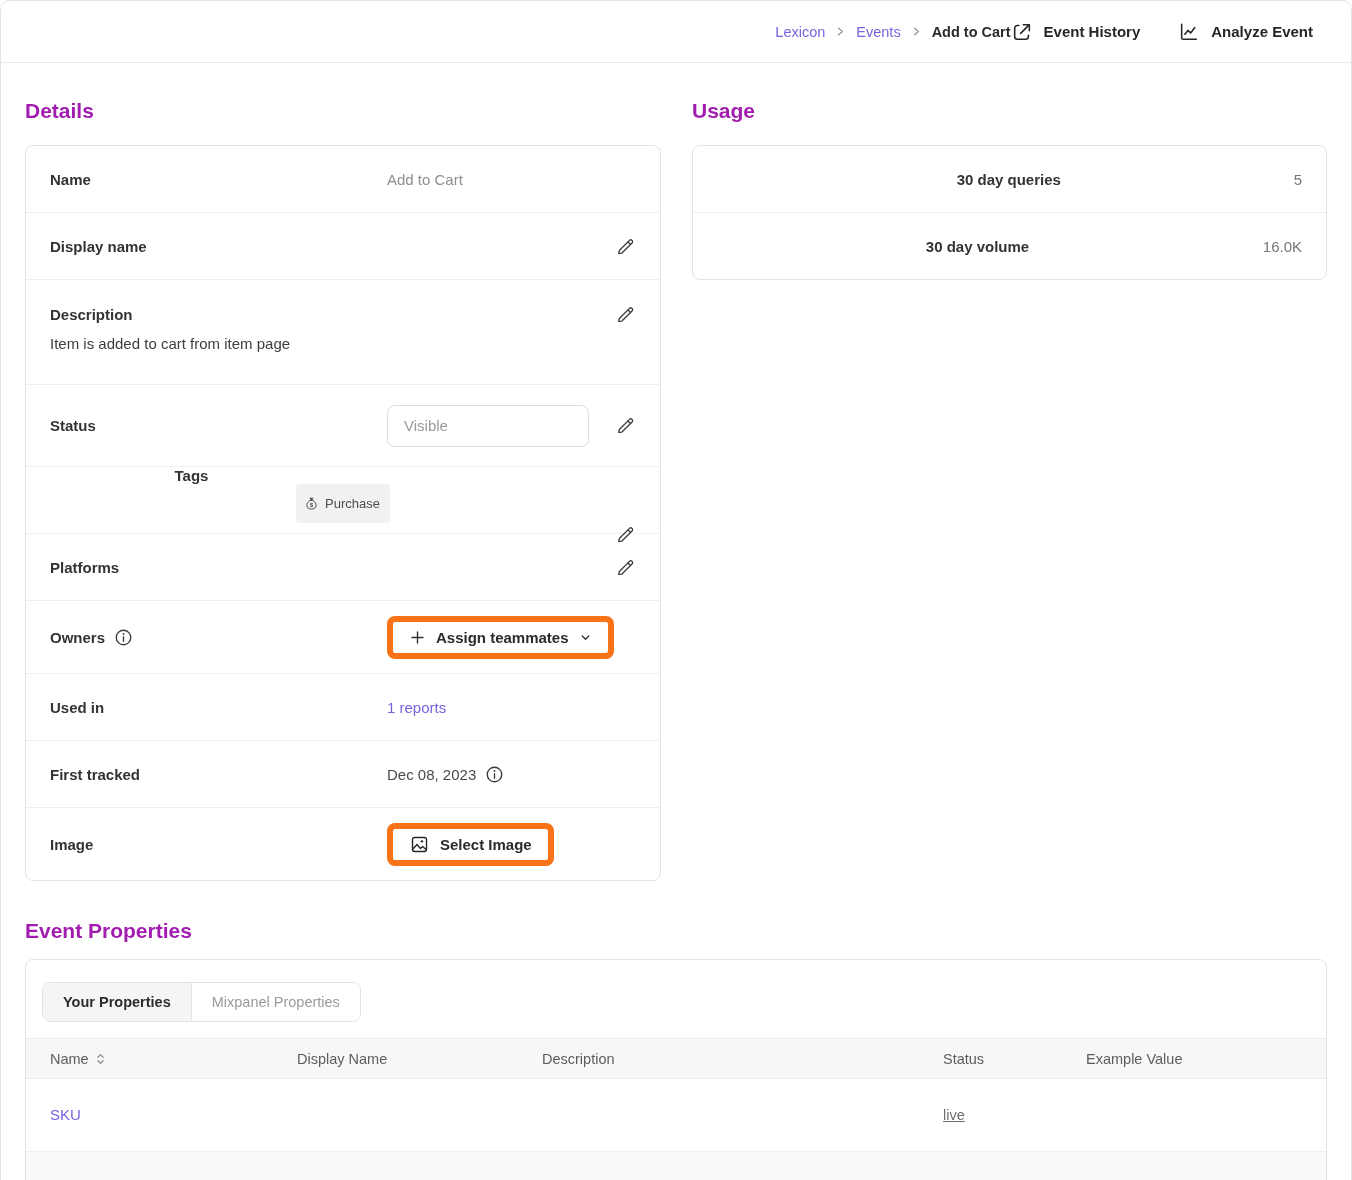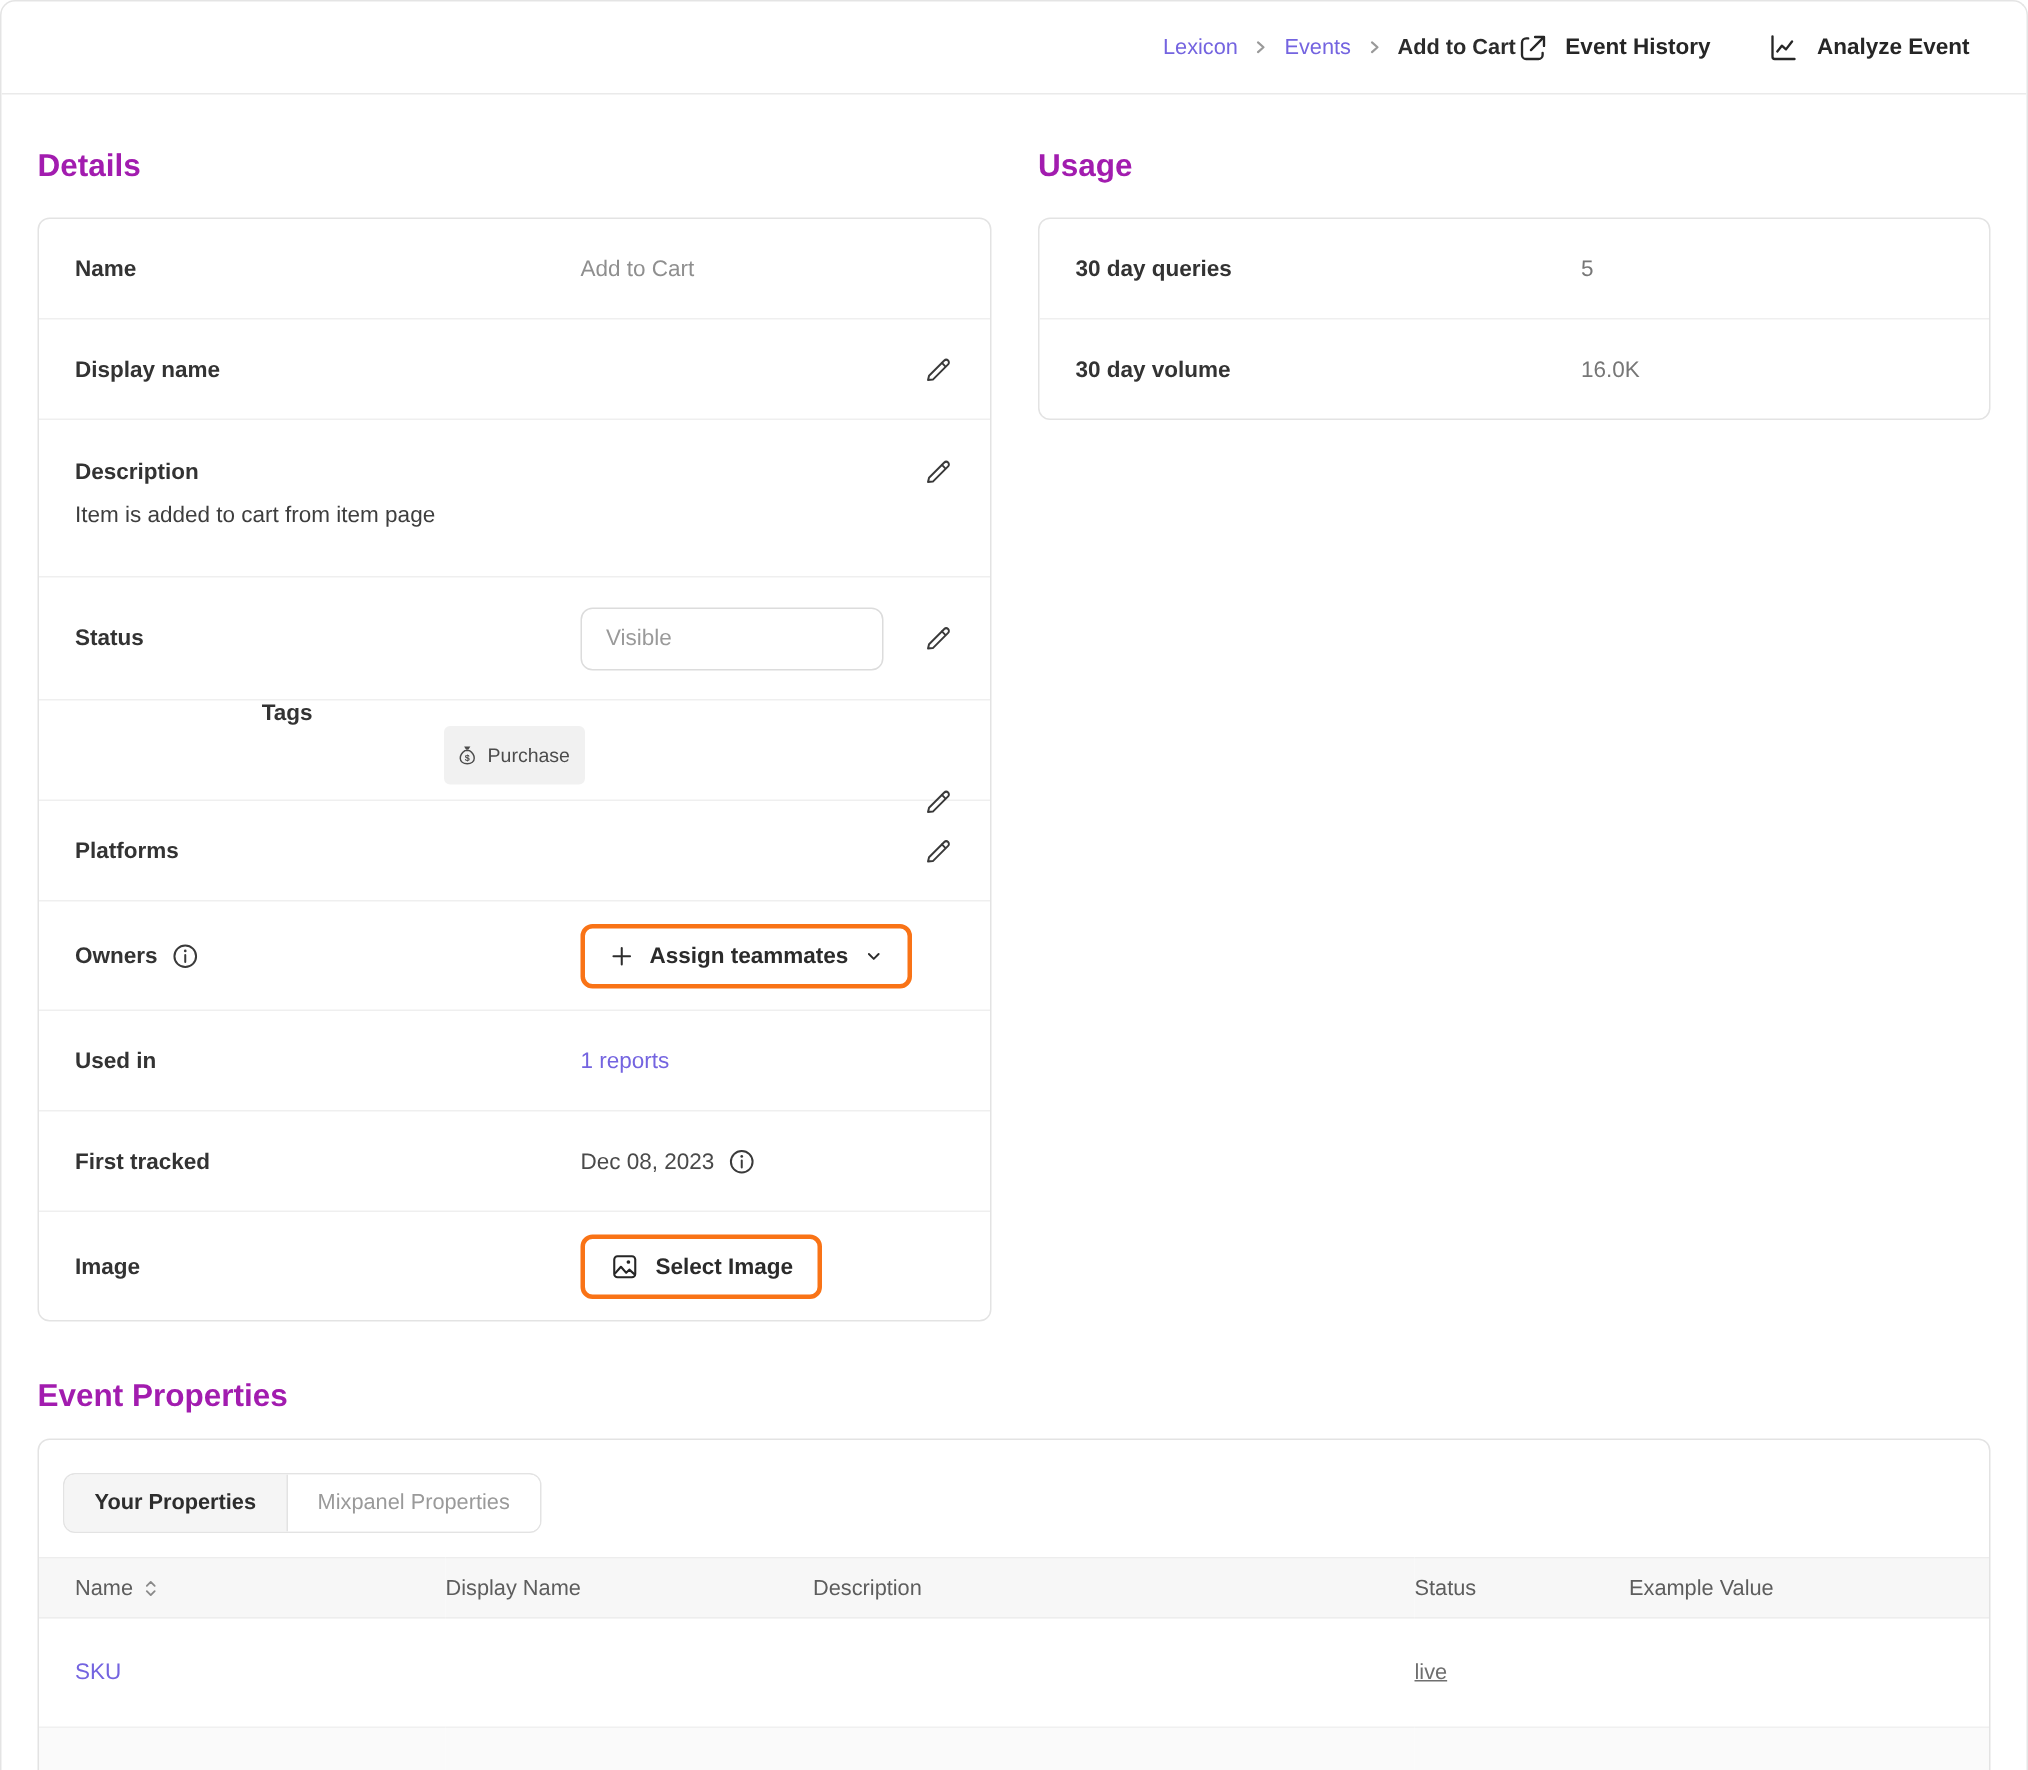--- a/index.html
+++ b/index.html
@@ -77,30 +77,30 @@
   }
   .chip {
     display: inline-flex; align-items: center; gap: 6px;
     height: 39px; padding: 0 10px 0 8px;
     background: #f1f1f1; border-radius: 4px;
     font-size: 13px; color: #4c4c4c;
   }
   .outline-btn {
     display: inline-flex; align-items: center; gap: 10px;
     height: 43px; padding: 0 16px;
-    border: 3px solid #f97316; border-radius: 8px; background: #fff;
+    border: 6px solid #f97316; border-radius: 8px; background: #fff;
     font-family: inherit; font-size: 15px; font-weight: 600; color: #2b2b2b;
     cursor: pointer;
   }
   .link { color: #7464E0; font-size: 15px; text-decoration: none; cursor: pointer; }
   .date-val { display: flex; align-items: center; gap: 9px; color: #4a4a4a; font-size: 15px; }
   .info-btn { display: flex; align-items: center; cursor: pointer; }
 
   
-  .u-row { display: flex; align-items: center; padding: 0 24px; border-top: 1px solid #efefef; }
+  .u-row { display: flex; align-items: center; padding: 0 24px; border-top: 1px solid #efefef; justify-content: flex-end; }
   .u-row:first-child { border-top: none; height: 66px; }
   .u-row:last-child { height: 67px; }
   .u-label { width: 337px; flex: none; font-size: 15px; font-weight: 600; color: #333; }
   .u-value { color: #777; font-size: 15px; }
 
   
   .props-section { margin-top: 38px; }
   .props-section .section-title { margin-bottom: 16px; }
   .props-card { height: 420px; overflow: hidden; }
   .tabs {

